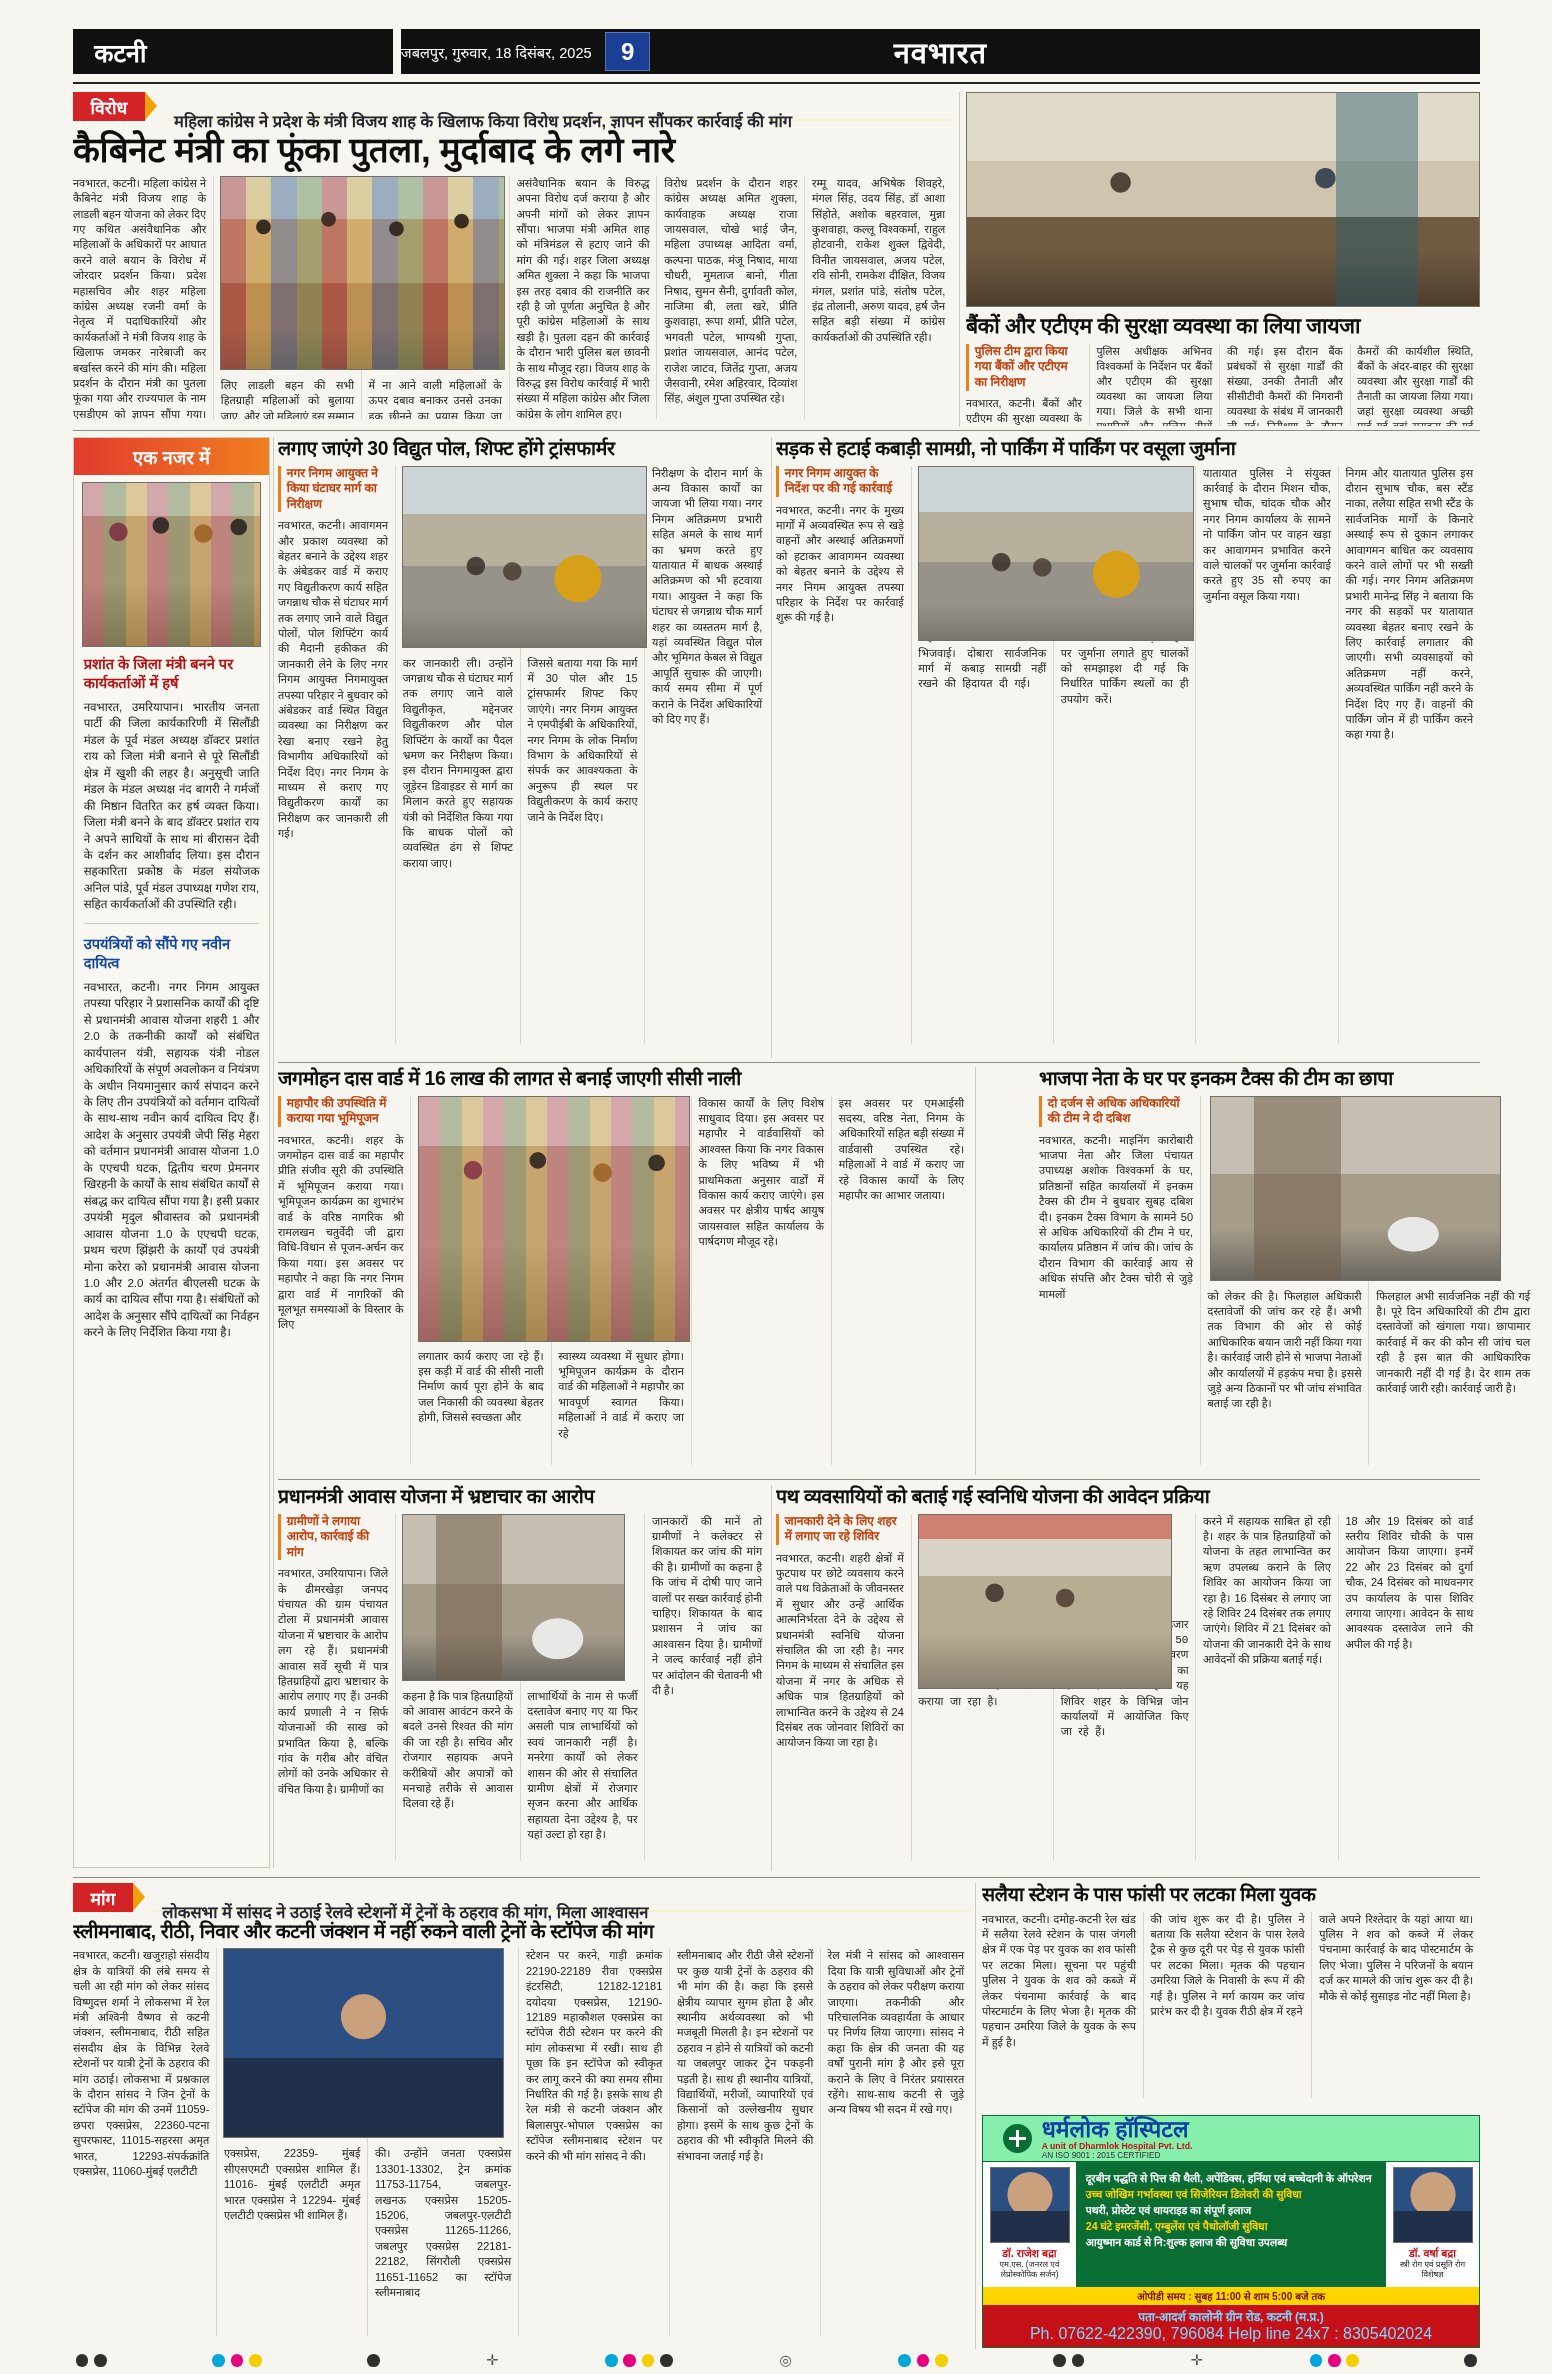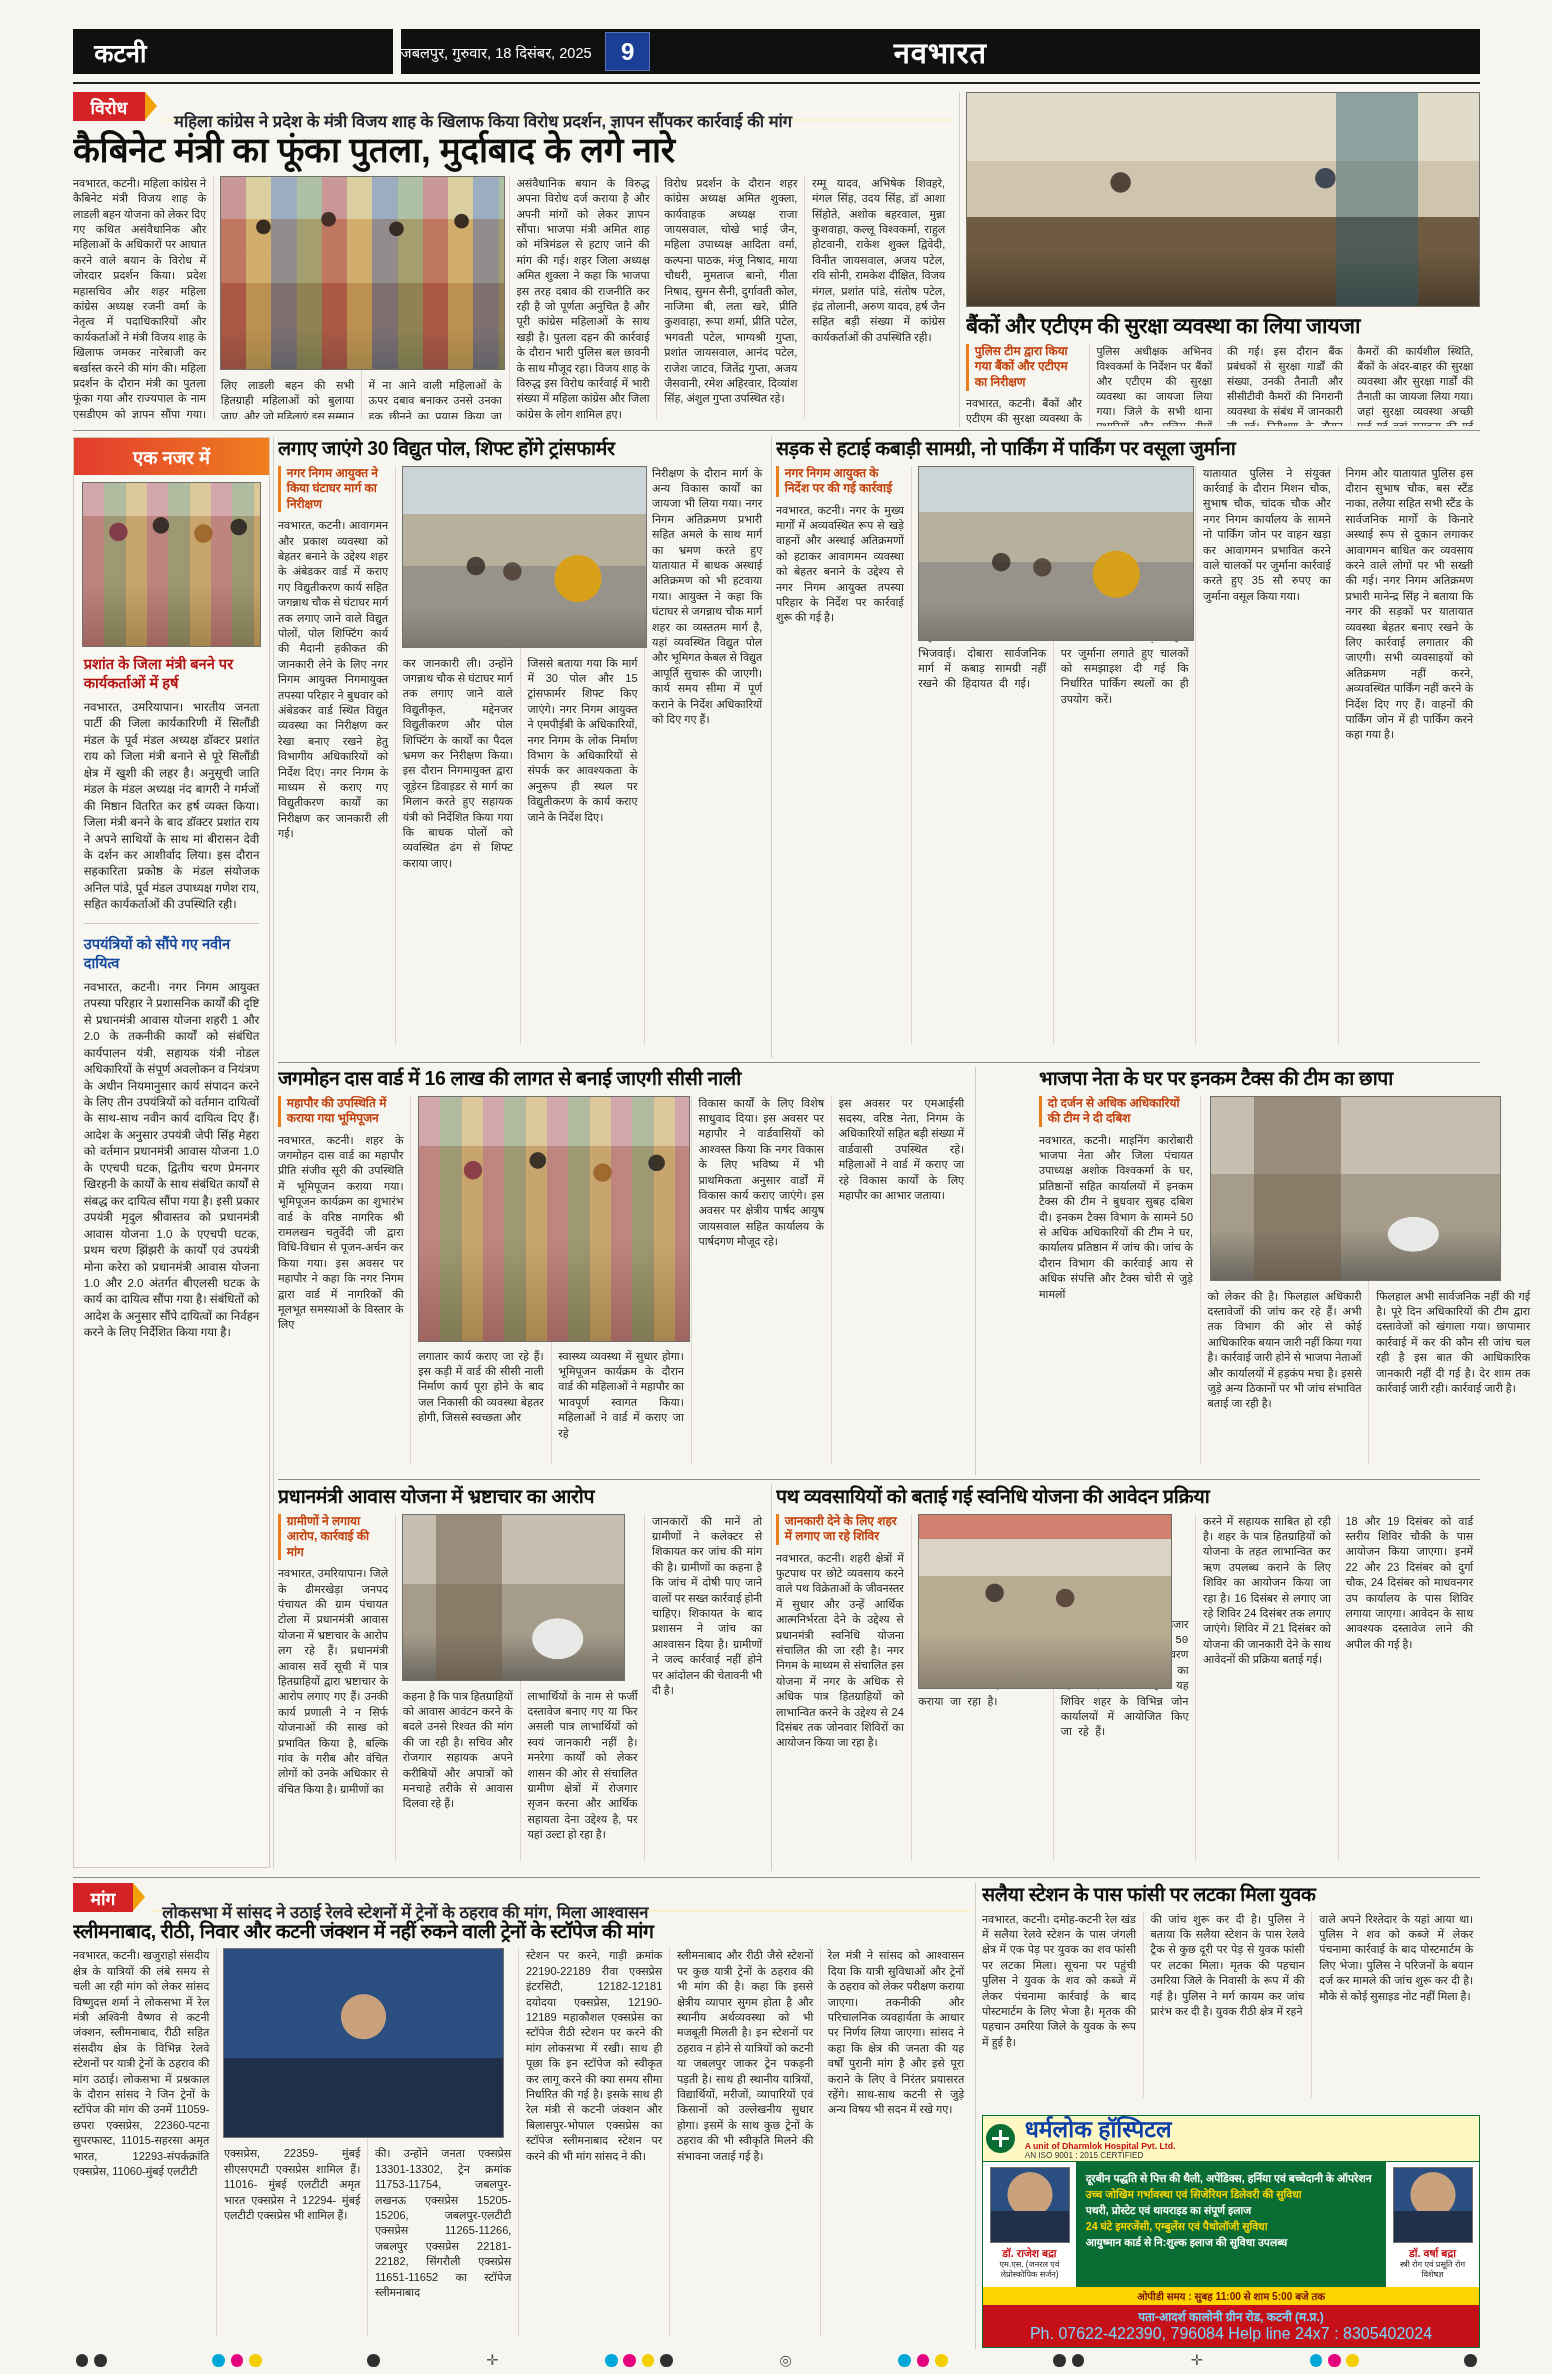--- a/index.html
+++ b/index.html
@@ -79,21 +79,21 @@
   .rail{border:1px solid #cfc9bb;background:#f9f7f1;}
   .rail-head{background:linear-gradient(90deg,#e23b2e,#f07f1f);color:#fff;font-weight:800;font-size:18.4px;text-align:center;padding:5.8px 0;}
   .rail-photo{position:relative;margin:7.8px;height:165px;}
   .rail-inner{padding:0 9.7px 9.7px 9.7px;}
   .rail-sub1{color:#b31313;font-weight:800;font-size:14.6px;line-height:1.3;margin:5.8px 0;}
   .rail-sub2{color:#14489c;font-weight:800;font-size:14.6px;line-height:1.3;margin:11.6px 0 5.8px;}
   .rail-body{font-size:11.6px;line-height:1.42;text-align:justify;margin:0;}
   .rail-div{height:1px;background:#cfc9bb;margin:9.7px 0;}
   
   .ad{border:1.9px solid #0a6e34;background:#ffffff;display:flex;flex-direction:column;}
-  .ad-top{height:45px;display:flex;align-items:center;padding:0 3px;background:#fef9c3;border-bottom:1.9px solid #0a6e34;}
+  .ad-top{height:45px;display:flex;align-items:center;padding:0 20px;background:#86efac;border-bottom:1.9px solid #0a6e34;}
   .ad-logo{width:29px;height:29px;border-radius:50%;background:#0a6e34;position:relative;margin-right:9.7px;flex:0 0 auto;}
   .ad-logo:before,.ad-logo:after{content:"";position:absolute;background:#fff;}
   .ad-logo:before{left:12.6px;top:5.8px;width:3.9px;height:17.5px;}
   .ad-logo:after{left:5.8px;top:12.6px;width:17.5px;height:3.9px;}
   .ad-name{color:#0d3fa6;font-size:23px;font-weight:800;line-height:1;}
   .ad-sub{color:#c41016;font-size:8.7px;font-weight:700;}
   .ad-iso{color:#333;font-size:8.2px;}
   .ad-mid{flex:1;display:flex;background:#0a6e34;}
   .ad-side{width:93px;background:#fff;padding:4.9px;text-align:center;box-sizing:border-box;}
   .ad-docphoto{position:relative;width:80px;height:76px;margin:0 auto;}

